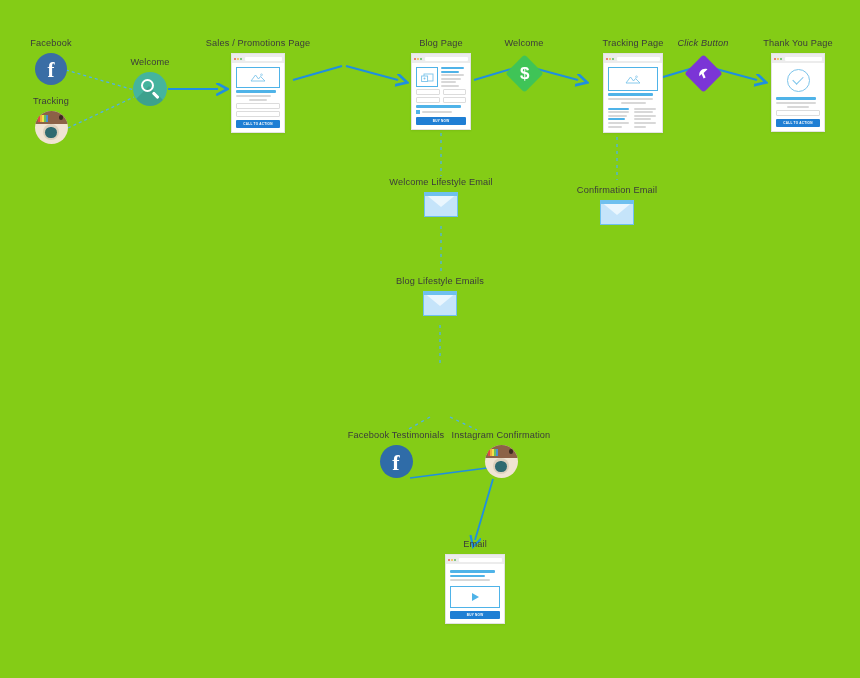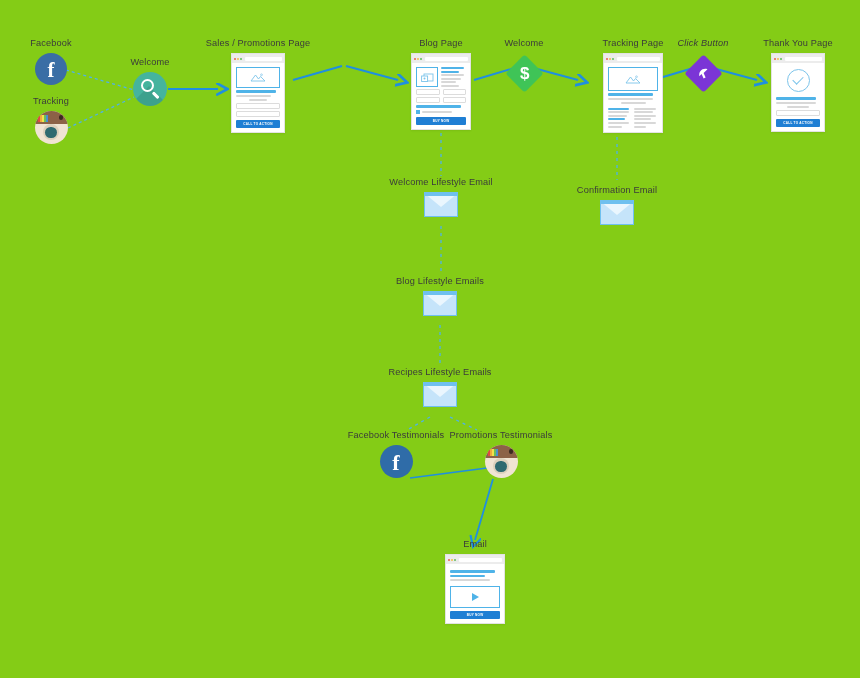--- a/index.html
+++ b/index.html
@@ -531,34 +531,30 @@
   <div class="node" style="left:552px; top:185px; width:130px;">
     <div class="node-label">Confirmation Email</div>
     <div class="envelope"></div>
   </div>
 
   <div class="node" style="left:375px; top:276px; width:130px;">
     <div class="node-label">Blog Lifestyle Emails</div>
     <div class="envelope"></div>
   </div>
 
-  <div class="node" style="left:375px; top:367px; width:130px;">
-    <div class="node-label">Recipes Lifestyle Emails</div>
-    <div class="envelope"></div>
-  </div>
 
   <div class="node" style="left:340px; top:430px; width:112px;">
     <div class="node-label">Facebook Testimonials</div>
     <div class="fb-circle sz-xl">
       <span class="fb-f">f</span>
     </div>
   </div>
 
   <div class="node" style="left:444px; top:430px; width:114px;">
-    <div class="node-label">Promotions Testimonials</div>
+    <div class="node-label">Instagram Confirmation</div>
     <div class="ig-circle sz-lg">
       <div class="ig-band"></div>
       <div class="ig-stripe"></div>
       <div class="ig-dot"></div>
       <div class="ig-lens-outer"></div>
       <div class="ig-lens-inner"></div>
     </div>
   </div>
 
   <div class="node" style="left:417px; top:539px; width:116px;">

